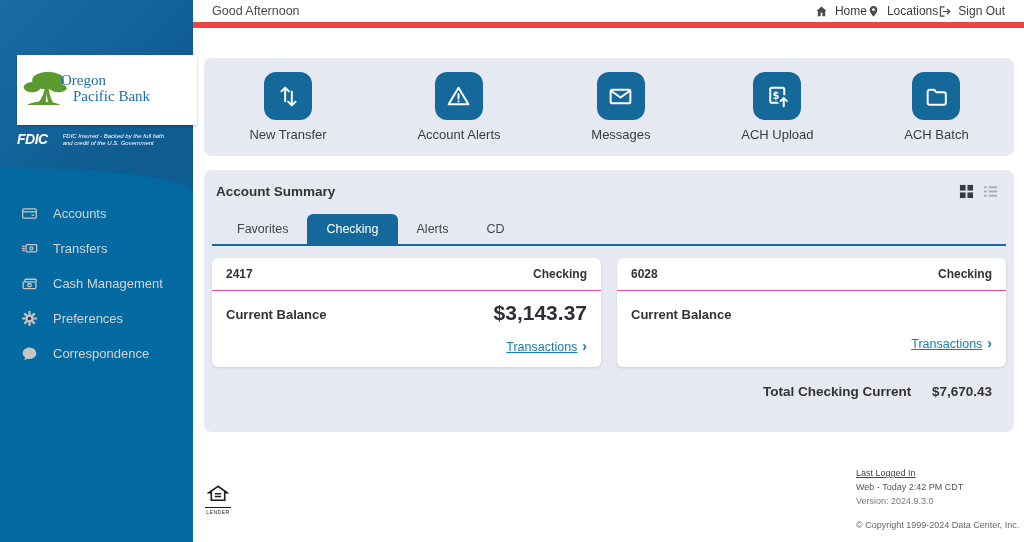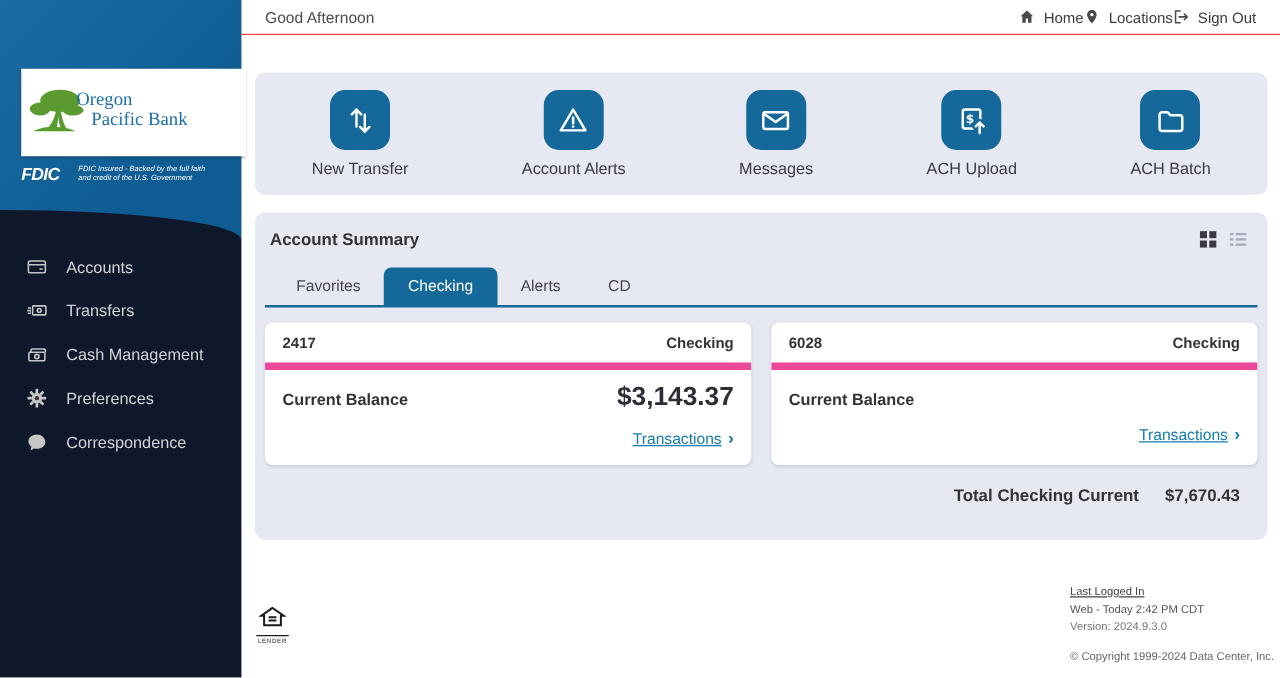--- a/index.html
+++ b/index.html
@@ -12,29 +12,29 @@
               background:linear-gradient(135deg,#1b6ba3 0%, #0e5c92 70%); }
   .logo-card { position:absolute; left:17px; top:55px; width:180px; height:70px;
                background:#fff; box-shadow:0 1px 2px rgba(0,0,0,.25); }
   .tree-svg { position:absolute; left:3px; top:12px; }
   .logo-text { position:absolute; left:44px; top:17px; font-family:"Liberation Serif", serif;
                color:#1c6fa8; font-size:15px; line-height:16px; white-space:nowrap; }
   .logo-text .l2 { margin-left:12px; }
   .fdic { position:absolute; left:17px; top:131px; width:160px; display:flex; gap:15px; color:#fff; align-items:flex-start; }
   .fdic-mark { font-weight:bold; font-style:italic; font-size:14px; letter-spacing:-.5px; }
   .fdic-text { font-style:italic; font-size:6px; line-height:7px; width:108px; padding-top:2px; }
-  .side-menu { position:absolute; top:168px; left:0; right:0; bottom:0; background:#0f172a;
+  .side-menu { position:absolute; top:168px; left:0; right:0; bottom:0; background:#0369a1;
                border-top-right-radius:100% 24px; padding-top:28px; }
   .menu-item { display:flex; align-items:center; gap:15px; padding:9px 0 9px 21px;
                color:#d4d4d4; font-size:13px; cursor:pointer; }
   .mi-icon { width:17px; height:17px; color:#c6c6c6; display:flex; align-items:center; }
 
   
   .main { flex:1; background:#fff; display:flex; flex-direction:column; }
-  .topbar { height:28px; border-bottom:1px solid #ef4444; display:flex; align-items:center;
+  .topbar { height:28px; border-bottom:6px solid #ef4444; display:flex; align-items:center;
             justify-content:space-between; padding:0 19px; }
   .greeting { font-size:12.5px; color:#4a4a4a; }
   .top-links { display:flex; }
   .top-link { display:flex; align-items:center; gap:7px; font-size:12px; color:#3d3d3d;
               text-decoration:none; cursor:pointer; }
   .tl-icon { width:13px; height:13px; color:#4a4a4a; display:flex; }
 
   .panel { background:#e7e9f2; border-radius:8px; margin:0 10px 0 11px; }
 
   
@@ -49,21 +49,21 @@
   .sum-head { display:flex; justify-content:space-between; align-items:center; padding:0 8px 0 4px; }
   .sum-title { font-size:13.5px; font-weight:bold; color:#333; }
   .views { display:flex; gap:9px; }
   .view-btn { cursor:pointer; display:flex; }
   .tabs { display:flex; margin-top:15px; padding-left:6px; border-bottom:2px solid #15699a; align-items:center; }
   .tab { padding:8px 19px; font-size:12.5px; color:#44444c; cursor:pointer; border-radius:6px 6px 0 0; }
   .tab.active { background:#15699a; color:#fff; }
   .cards { display:flex; gap:16px; margin-top:12px; }
   .card { flex:1; background:#fff; border-radius:6px; box-shadow:0 1px 3px rgba(40,40,60,.13); overflow:hidden; }
   .card-head { display:flex; justify-content:space-between; padding:9px 14px;
-               font-size:12px; font-weight:bold; color:#333; border-bottom:6px solid #ec4899; }
+               font-size:12px; font-weight:bold; color:#333; border-bottom:1px solid #ec4899; }
   .card-body { padding:10px 14px 12px; }
   .bal-row { display:flex; justify-content:space-between; align-items:flex-start; }
   .bal-label { font-size:13px; font-weight:bold; color:#333; padding-top:6px; }
   .bal-val { font-size:21px; font-weight:bold; color:#2e2e38; }
   .link-row { text-align:right; margin-top:12px; }
   .tx-link { font-size:12.5px; color:#157cb0; cursor:pointer; text-decoration:none; }
   .tx-link .tx-label { text-decoration:underline; }
   .tx-link .chev { margin-left:5px; font-size:14px; font-weight:bold; display:inline-block; }
   .total-row { text-align:right; padding:17px 14px 0; font-size:13.5px; font-weight:bold; color:#333; }
   .t-val { margin-left:17px; }

